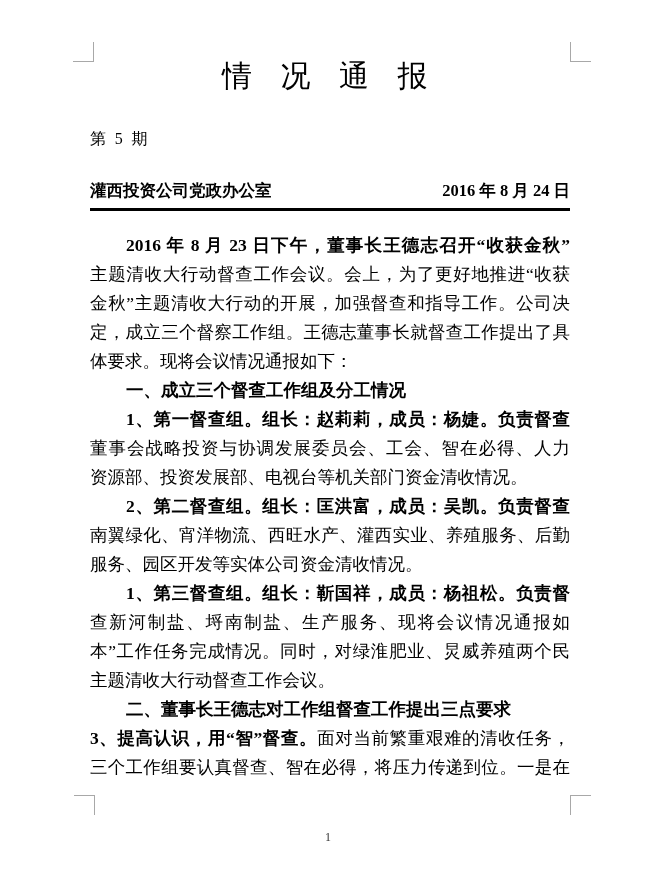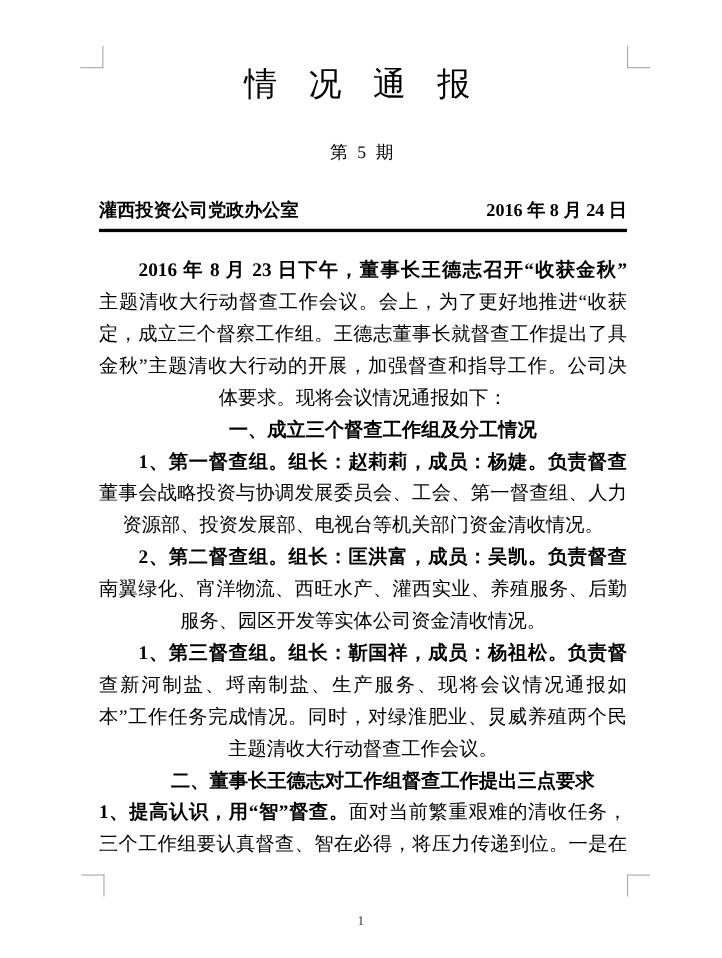--- a/index.html
+++ b/index.html
@@ -22,21 +22,21 @@
   .title{
     margin-top:14px;
     text-align:center;
     font-size:30px;
     letter-spacing:0.35em;
     font-weight:500;
     white-space:nowrap;
   }
   .issue{
     margin-top:32px;
-    text-align:center;
+    text-align:left;
     font-size:16px;
     letter-spacing:0.15em;
   }
   .masthead{
     margin-top:30px;
     display:flex;
     justify-content:space-between;
     align-items:center;
     font-size:16.5px;
     font-weight:bold;
@@ -47,21 +47,20 @@
   }
   .body-lines{
     margin-top:20px;
     font-size:17.5px;
   }
   .line{
     height:29px;
     line-height:29px;
     overflow:hidden;
     white-space:normal;
-    text-align:center;
   }
   .line.indent{text-indent:36px;font-weight:bold;}
   .line.fill{text-align:justify;text-align-last:justify;}
   .bold{font-weight:bold;}
   .page-number{
     position:absolute;
     left:0;top:830px;width:100%;
     text-align:center;
     font-size:12px;
     color:#333;
@@ -81,34 +80,34 @@
     <div class="title">情  况  通  报</div>
     <div class="issue">第 5 期</div>
     <div class="masthead">
       <span>灌西投资公司党政办公室</span>
       <span>2016 年 8 月 24 日</span>
     </div>
     <div class="divider"></div>
     <div class="body-lines">
         <div class="line indent fill">2016 年 8 月 23 日下午，董事长王德志召开“收获金秋”</div>
         <div class="line fill">主题清收大行动督查工作会议。会上，为了更好地推进“收获</div>
+        <div class="line fill">金秋”主题清收大行动的开展，加强督查和指导工作。公司决</div>
         <div class="line fill">定，成立三个督察工作组。王德志董事长就督查工作提出了具</div>
-        <div class="line fill">金秋”主题清收大行动的开展，加强督查和指导工作。公司决</div>
         <div class="line">体要求。现将会议情况通报如下：</div>
         <div class="line indent bold">一、成立三个督查工作组及分工情况</div>
         <div class="line indent fill">1、第一督查组。组长：赵莉莉，成员：杨婕。负责督查</div>
-        <div class="line fill">董事会战略投资与协调发展委员会、工会、第一督查组、人力</div>
+        <div class="line fill">董事会战略投资与协调发展委员会、工会、智在必得、人力</div>
         <div class="line">资源部、投资发展部、电视台等机关部门资金清收情况。</div>
         <div class="line indent fill">2、第二督查组。组长：匡洪富，成员：吴凯。负责督查</div>
         <div class="line fill">南翼绿化、宵洋物流、西旺水产、灌西实业、养殖服务、后勤</div>
         <div class="line">服务、园区开发等实体公司资金清收情况。</div>
         <div class="line indent fill">1、第三督查组。组长：靳国祥，成员：杨祖松。负责督</div>
         <div class="line fill">查新河制盐、埒南制盐、生产服务、现将会议情况通报如下“降</div>
         <div class="line fill">本”工作任务完成情况。同时，对绿淮肥业、炅威养殖两个民</div>
         <div class="line">主题清收大行动督查工作会议。</div>
         <div class="line indent bold">二、董事长王德志对工作组督查工作提出三点要求</div>
-        <div class="line fill"><span class="bold">1、提高认识，用“智”督查。</span><span>面对当前繁重艰难的清收任务，</span></div>
+        <div class="line fill"><span class="bold">3、提高认识，用“智”督查。</span><span>面对当前繁重艰难的清收任务，</span></div>
         <div class="line fill">三个工作组要认真督查、智在必得，将压力传递到位。一是在</div>
       </div>
   </div>
 
   <div class="page-number">1</div>
 </div>
 
 </body></html>

